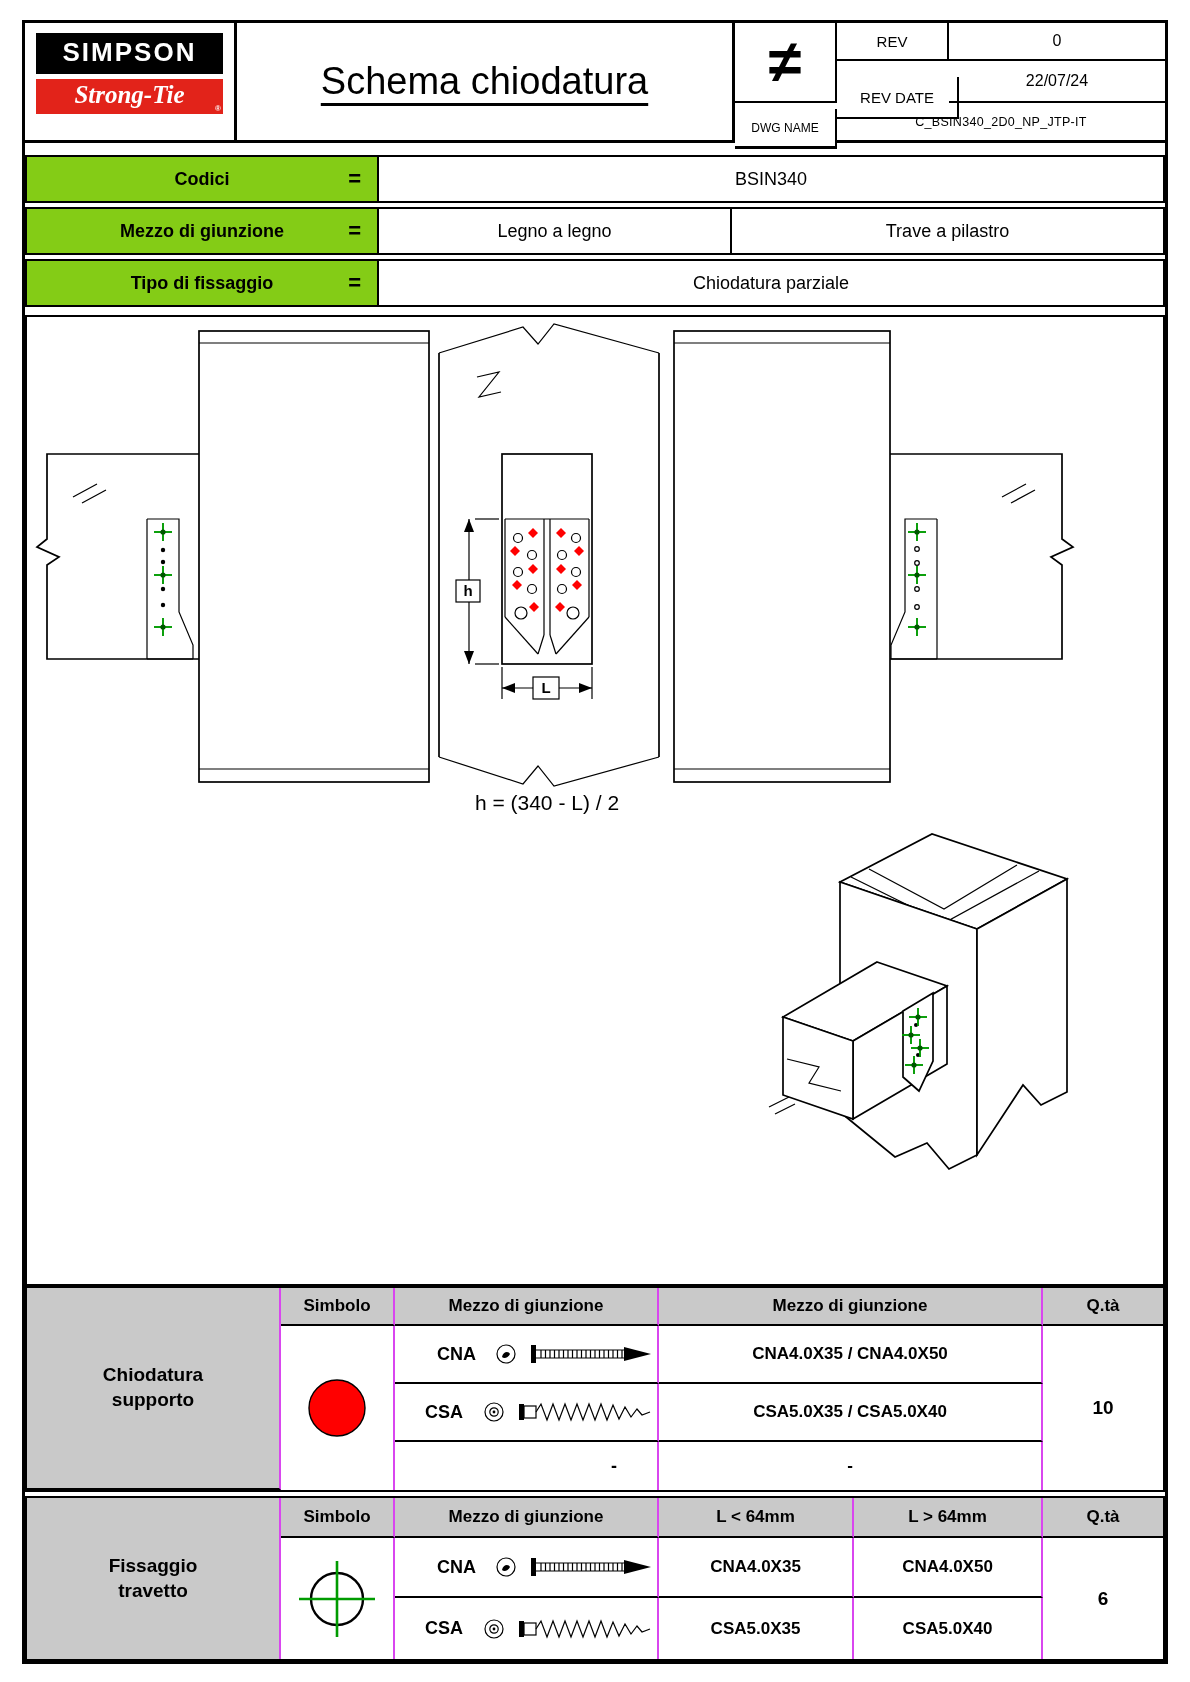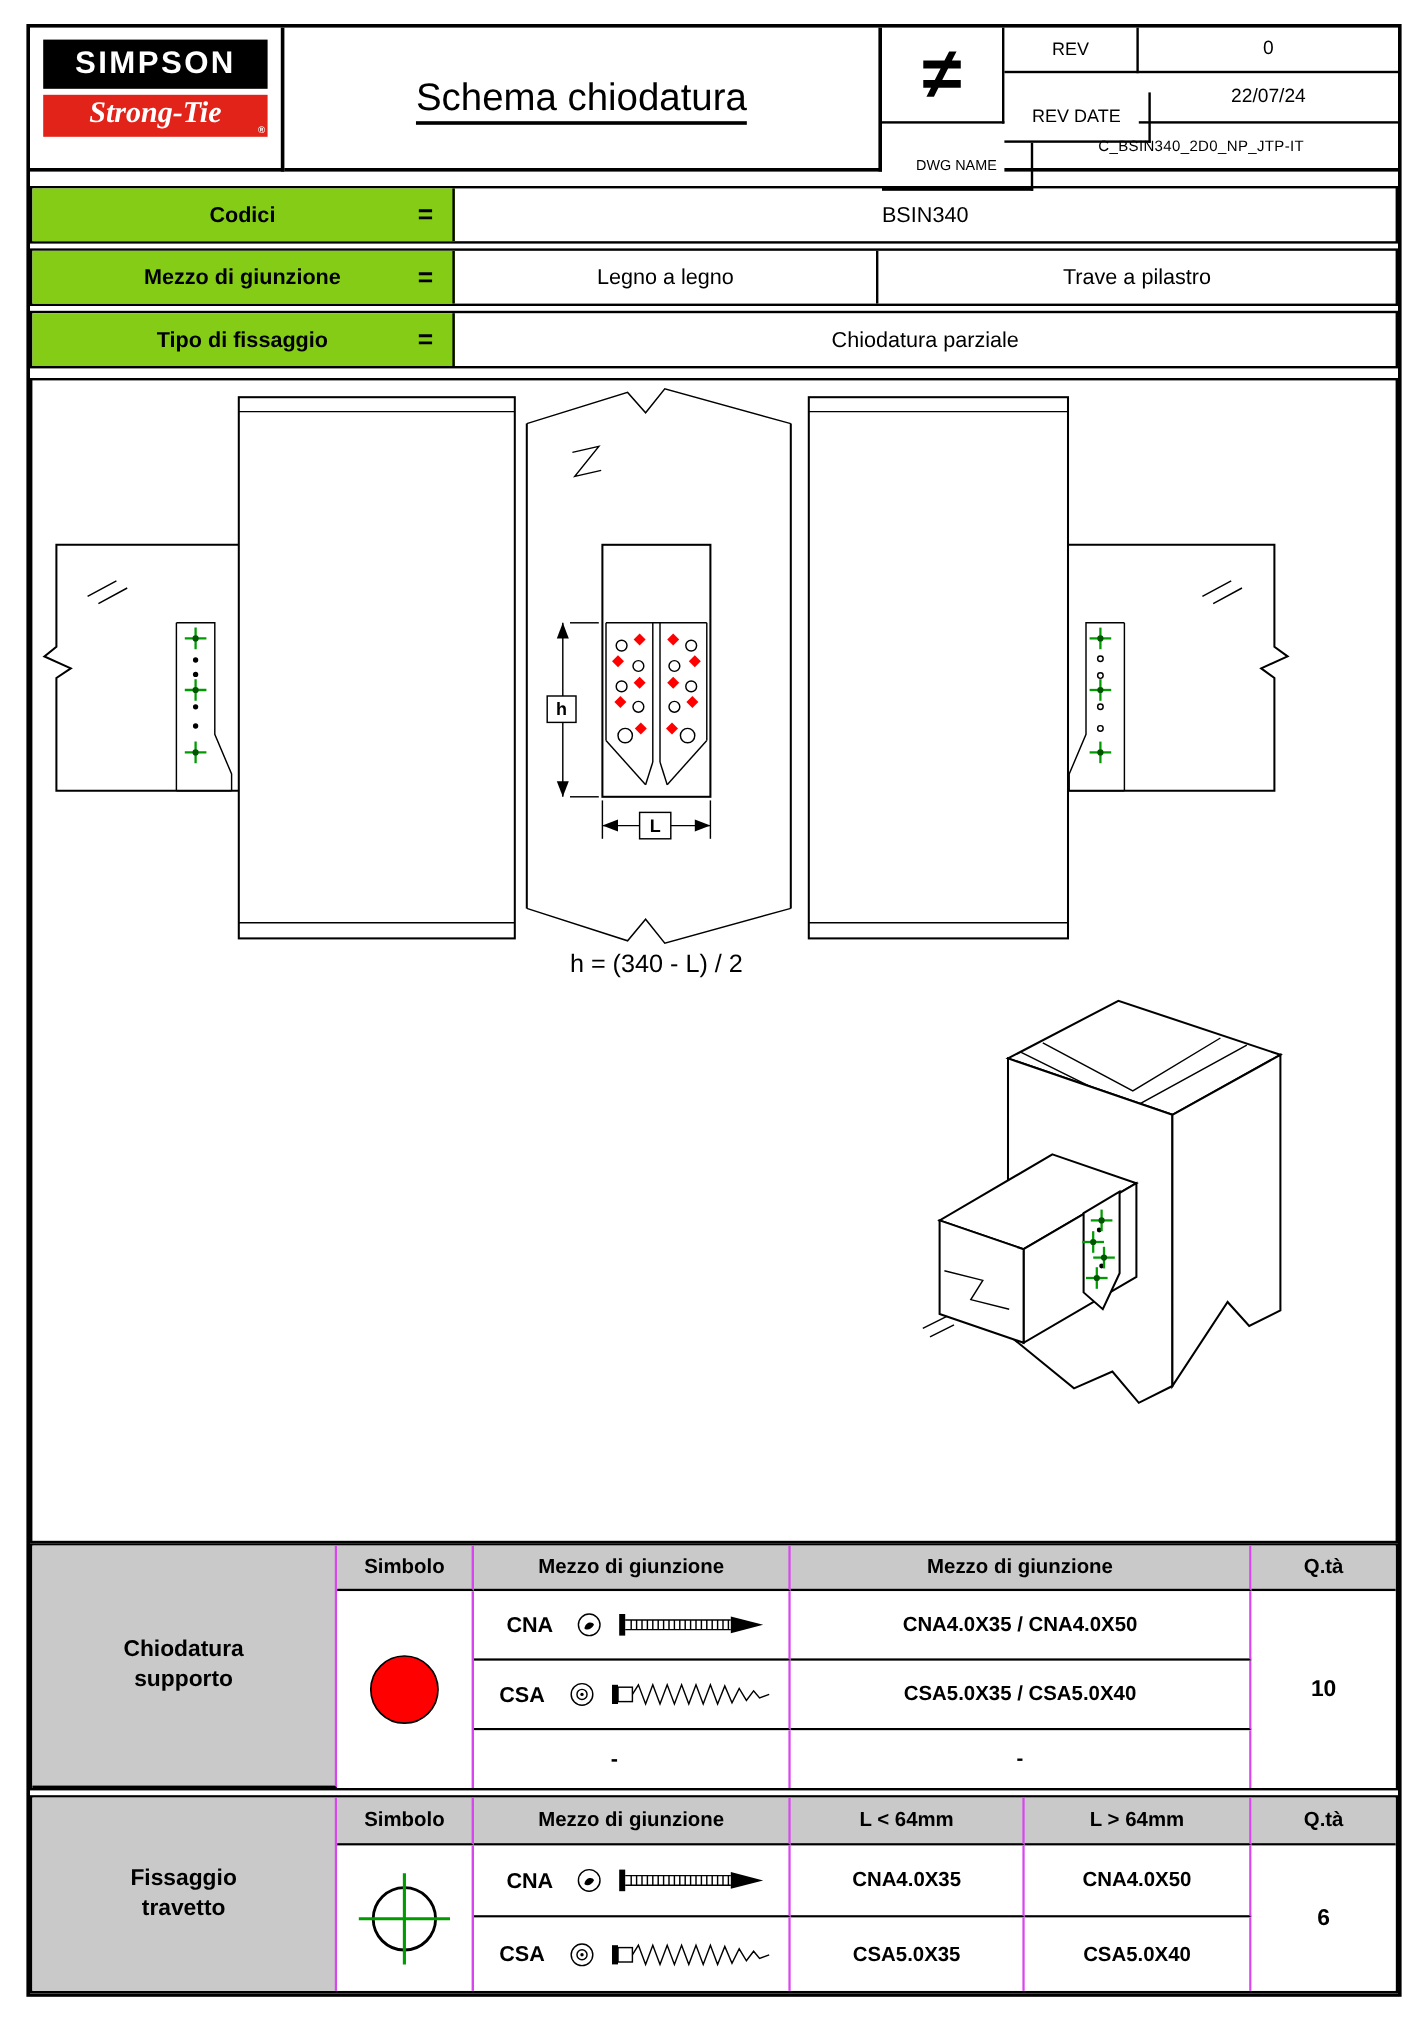--- a/index.html
+++ b/index.html
@@ -5,21 +5,21 @@
 *{margin:0;padding:0;box-sizing:border-box}
 body{width:1190px;height:1682px;background:#fff;font-family:"Liberation Sans",sans-serif;color:#000;position:relative;overflow:hidden}
 .abs{position:absolute}
 .frame{position:absolute;left:22px;top:20px;width:1146px;height:1644px;border:3px solid #000;background:#fff}
 .flexc{display:flex;align-items:center;justify-content:center}
 .b-r2{border-right:2px solid #000}.b-b2{border-bottom:2px solid #000}
 .b-r3{border-right:3px solid #000}.b-b3{border-bottom:3px solid #000}
 .logo-simpson{margin:10px 11px 0;background:#000;color:#fff;font-weight:bold;font-size:26px;text-align:center;padding:4px 0 6px;letter-spacing:2px}
 .logo-strongtie{margin:5px 11px 0;background:#e2231a;color:#fff;font-family:"Liberation Serif",serif;font-style:italic;font-weight:bold;font-size:25px;text-align:center;padding:2px 0 5px;position:relative}
 .logo-strongtie .reg{position:absolute;right:2px;bottom:1px;font-size:8px;font-style:normal;font-family:"Liberation Sans",sans-serif}
-.title{font-size:32px;text-decoration:underline;text-underline-offset:9px;font-weight:400;white-space:nowrap}
+.title{font-size:38px;text-decoration:underline;text-underline-offset:9px;font-weight:400;white-space:nowrap}
 .neq{font-size:60px;font-weight:bold;line-height:1}
 .dwg-lb{font-size:12px}
 .rev-lb{font-size:15px}
 .rev-val{font-size:16px}
 .dwg-val{font-size:12.5px;font-weight:normal;letter-spacing:.3px}
 .info-row{position:absolute;left:0;width:1140px;height:48px;border:2px solid #000;display:flex}
 .info-label{width:352px;background:#84cc16;border-right:2px solid #000;position:relative;display:flex;align-items:center;justify-content:center;font-weight:bold;font-size:18px}
 .info-label .eq{position:absolute;right:16px;font-size:22px;font-weight:bold}
 .info-vals{flex:1;display:flex}
 .info-val{display:flex;align-items:center;justify-content:center;font-size:18px}
@@ -34,21 +34,21 @@
 .s12{fill:none;stroke:#000;stroke-width:1.2}
 .green{stroke:#009b00;stroke-width:1.9;fill:none}
 .reddot{fill:#ff0000;stroke:none}
 .blk{fill:#000;stroke:none}
 .tbl{position:absolute;left:0;display:grid;border:2px solid #000;background:#fff}
 .c{border-right:2px solid #d946ef;border-bottom:2px solid #000;display:flex;align-items:center;justify-content:center;background:#fff}
 .nr{border-right:none}.nb{border-bottom:none}
 .gray{background:#c9c9c9}
 .t-head{font-weight:bold;font-size:17px}
 .t-label-txt{font-weight:bold;font-size:19px;line-height:1.3;text-align:center;width:130px}
-.code-cell{justify-content:center;padding-left:12px;gap:11px}
+.code-cell{justify-content:flex-end;padding-left:12px;gap:11px}
 .code{font-weight:bold;font-size:18px;min-width:46px}
 .t-val{font-weight:bold;font-size:17px}
 .t-qty{font-weight:bold;font-size:19px}
 </style>
 </head>
 <body>
 
 <div class="frame">
 
   <div class="abs b-r3 b-b3" style="left:0;top:0;width:212px;height:120px">
@@ -58,21 +58,21 @@
     </div>
   </div>
 
   <div class="abs b-r3 b-b3 flexc" style="left:212px;top:0;width:498px;height:120px">
     <div class="title">Schema chiodatura</div>
   </div>
 
   <div class="abs b-r2 b-b2 flexc" style="left:710px;top:0;width:102px;height:80px">
     <div class="neq">≠</div>
   </div>
-  <div class="abs b-r2 b-b3 flexc dwg-lb" style="left:710px;top:96px;width:126px;height:40px">DWG NAME</div>
+  <div class="abs b-r2 b-b3 flexc dwg-lb" style="left:710px;top:86px;width:102px;height:40px">DWG NAME</div>
 
   <div class="abs b-r2 b-b2 flexc rev-lb" style="left:812px;top:0;width:112px;height:38px">REV</div>
   <div class="abs b-b2 flexc rev-val" style="left:924px;top:0;width:216px;height:38px">0</div>
   <div class="abs b-r2 b-b2 flexc rev-lb" style="left:812px;top:54px;width:122px;height:42px">REV DATE</div>
   <div class="abs b-b2 flexc rev-val" style="left:924px;top:38px;width:216px;height:42px">22/07/24</div>
   <div class="abs b-b3 flexc dwg-val" style="left:812px;top:80px;width:328px;height:40px">C_BSIN340_2D0_NP_JTP-IT</div>
 
   <div class="info-row" style="top:132px">
     <div class="info-label">
       <span>Codici</span>

